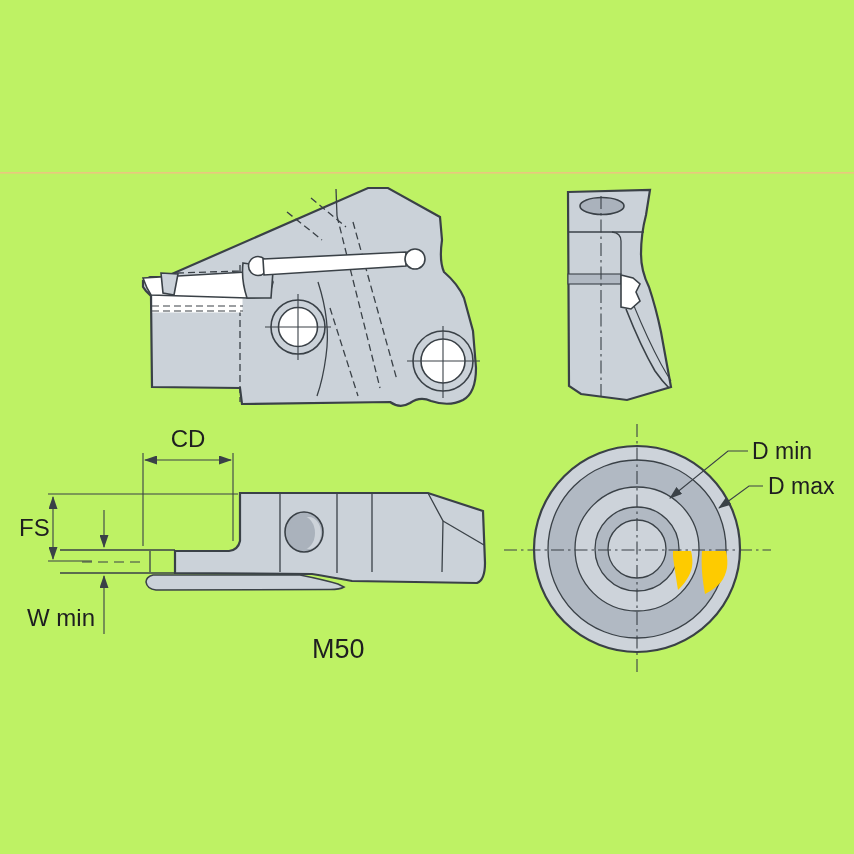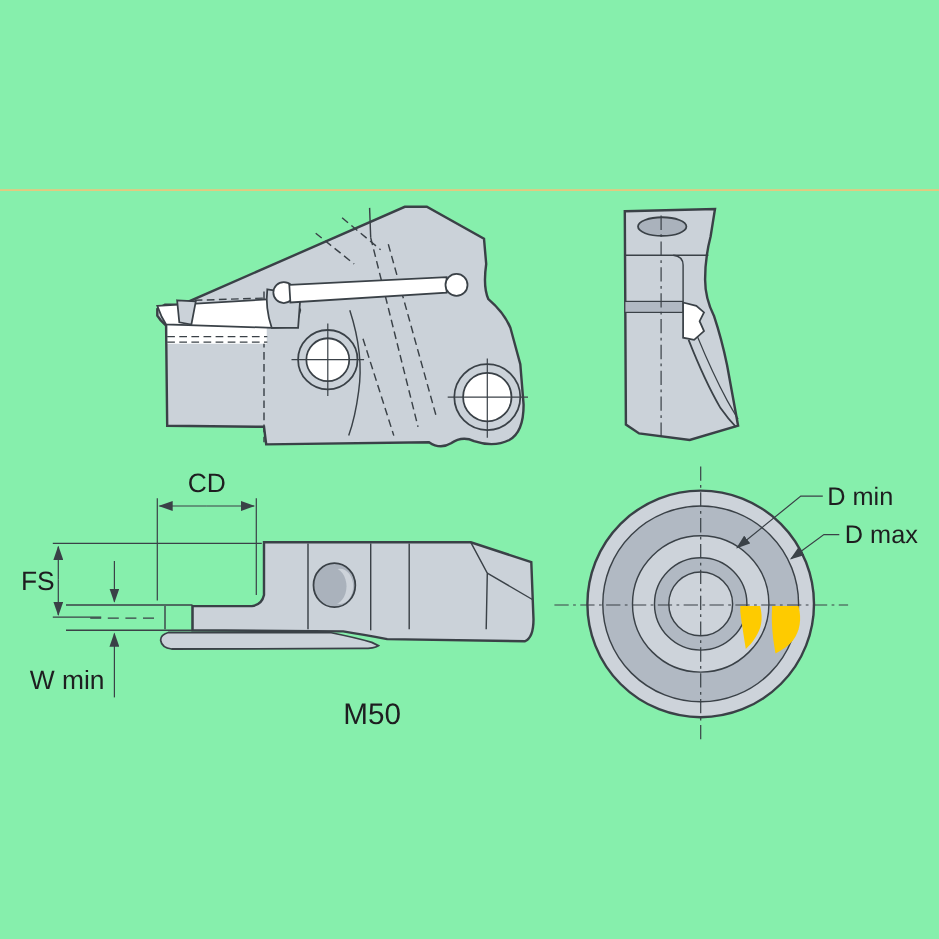--- a/index.html
+++ b/index.html
@@ -1,20 +1,20 @@
 <!DOCTYPE html>
 <html style="--body: #cbd2d9; --outline: #3a4147; --dark: #aab2bc; --ring-light: #cdd3da; --ring-dark: #b1b9c3; --insert: #fecb00; --text: #1e1e20; --separator: #e9c87e;"><head>
 <meta charset="utf-8">
 <style>
   :root{
     --body:#cbd2d9; --outline:#3a4147; --dark:#aab2bc; --ring-light:#cdd3da;
     --ring-dark:#b1b9c3; --insert:#fecb00; --text:#1e1e20; --separator:#e9c87e;
   }
   html,body{margin:0;padding:0;background:#ffffff;}
-  .canvas-wrap{width:854px;height:854px;position:relative;background:#86efac;overflow:hidden;}
+  .canvas-wrap{width:854px;height:854px;position:relative;background:#bef264;overflow:hidden;}
   svg{display:block;font-family:"Liberation Sans", sans-serif;}
   .ink{stroke:var(--outline);fill:none;}
   .w22{stroke-width:2.2;} .w16{stroke-width:1.6;} .w13{stroke-width:1.3;} .w11{stroke-width:1.1;}
   .fill-body{fill:var(--body);} .fill-dark{fill:var(--dark);} .fill-white{fill:#ffffff;}
   .fill-rlight{fill:var(--ring-light);} .fill-rdark{fill:var(--ring-dark);}
   .fill-insert{fill:var(--insert);stroke:none;}
   .dash{stroke-dasharray:7 4;} .dash2{stroke-dasharray:10 6;} .cline{stroke-dasharray:13 4 2.5 4;}
   .dim-text{fill:var(--text);font-size:24px;}
   .dim-text-sm{fill:var(--text);font-size:23px;}
   .dim-text-lg{fill:var(--text);font-size:27px;}

